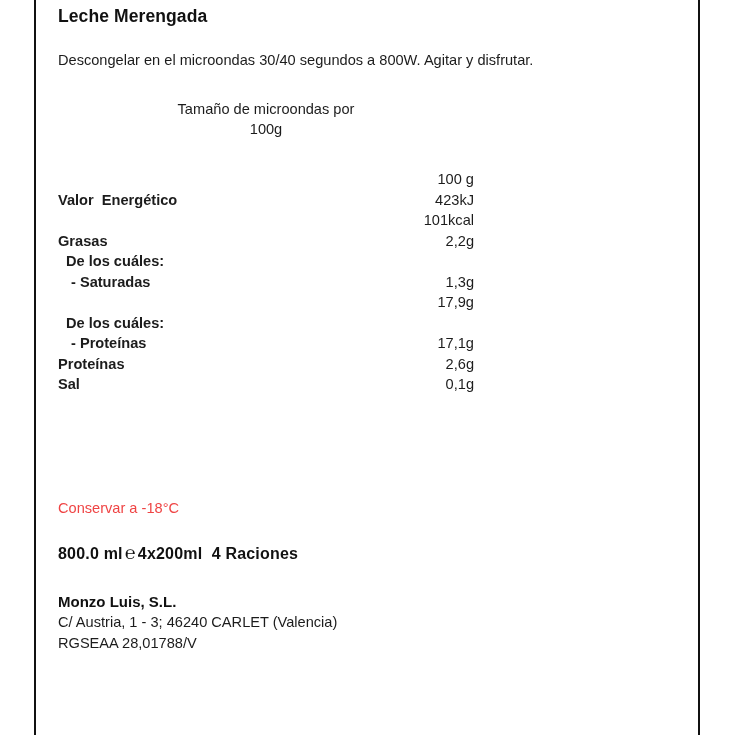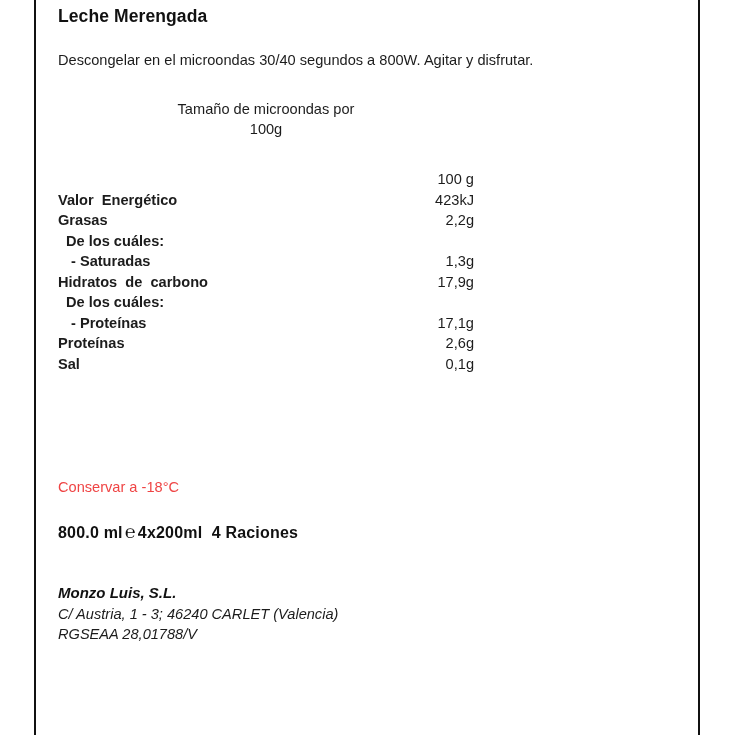--- a/index.html
+++ b/index.html
@@ -109,25 +109,24 @@
     color: #111111;
     letter-spacing: 0.2px;
   }
   .quantity .esign {
     font-weight: normal;
     font-size: 18px;
     padding: 0 2px;
   }
 
   .company {
-    margin-top: 40px;
+    margin-top: 28px;
     font-size: 14.6px;
     line-height: 20.5px;
     color: #1c1c1c;
-    font-style: italic;
   }
   .company .cname {
     font-weight: bold;
     font-size: 15px;
     color: #111111;
   }
 </style>
 </head>
 <body>
 
@@ -148,33 +147,36 @@
       <div class="nrow">
         <span class="lbl"></span>
         <span class="val">100 g</span>
       </div>
 
       <div class="nrow">
         <span class="lbl">Valor  Energético</span>
         <span class="val">423kJ</span>
       </div>
       <div class="nrow">
+        <span class="lbl"></span>
+        <span class="val">101kcal</span>
+      </div>
+      <div class="nrow">
         <span class="lbl">Grasas</span>
         <span class="val">2,2g</span>
       </div>
       <div class="nrow indent1">
         <span class="lbl">De los cuáles:</span>
         <span class="val"></span>
       </div>
       <div class="nrow indent2">
         <span class="lbl">- Saturadas</span>
         <span class="val">1,3g</span>
       </div>
       <div class="nrow">
-        <span class="lbl">Hidratos  de  carbono</span>
         <span class="val">17,9g</span>
       </div>
       <div class="nrow indent1">
         <span class="lbl">De los cuáles:</span>
         <span class="val"></span>
       </div>
       <div class="nrow indent2">
         <span class="lbl">- Proteínas</span>
         <span class="val">17,1g</span>
       </div>

